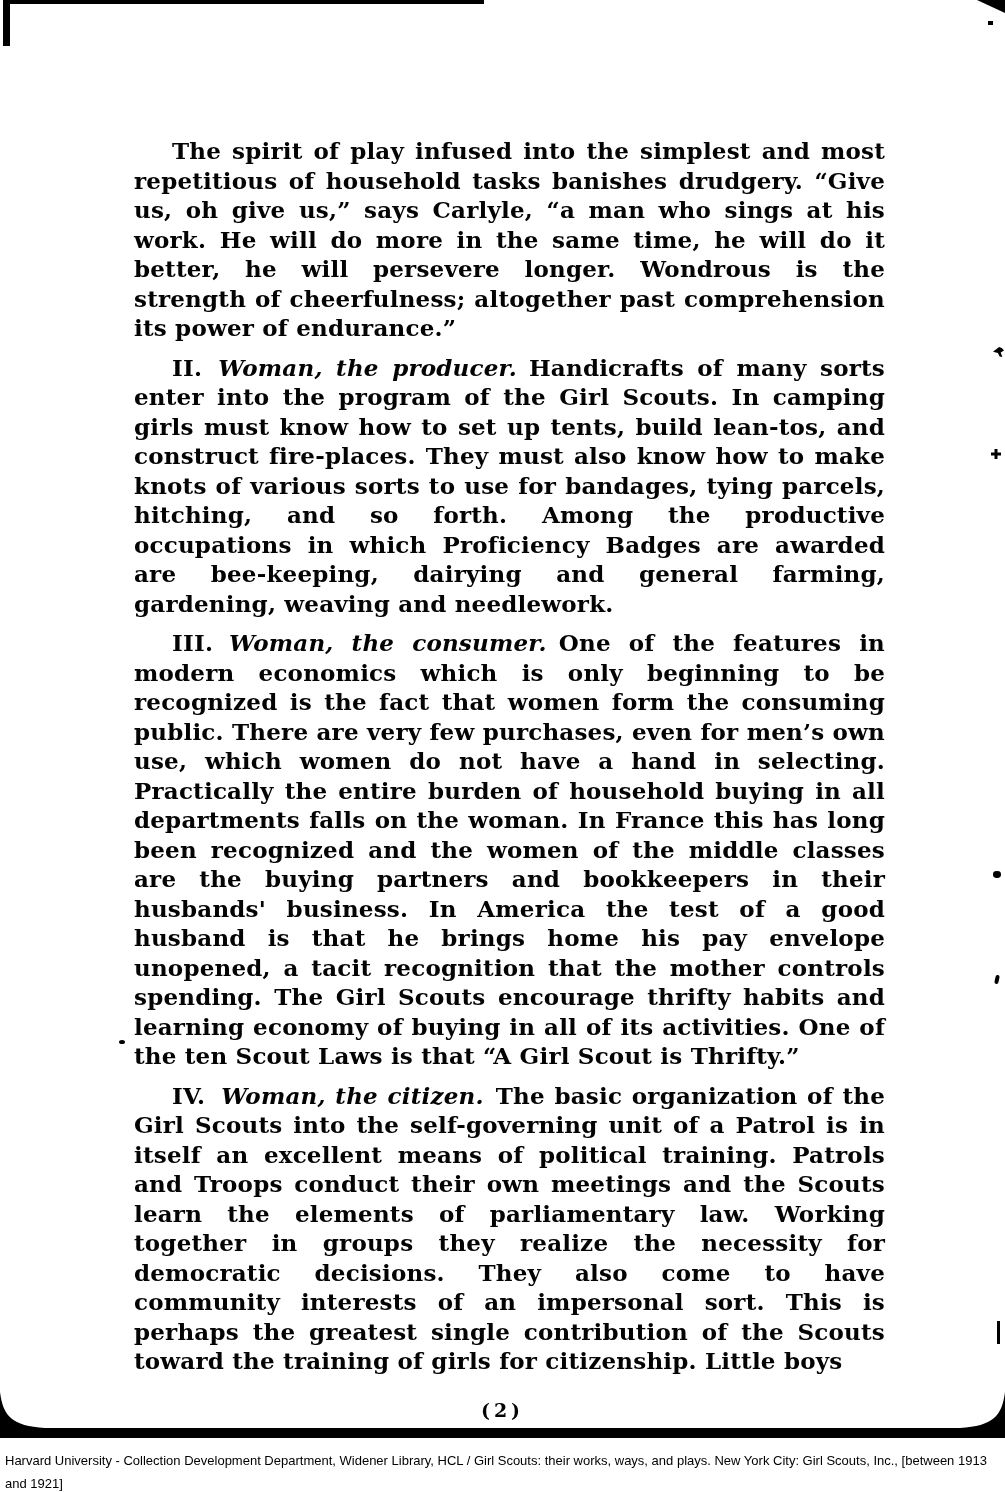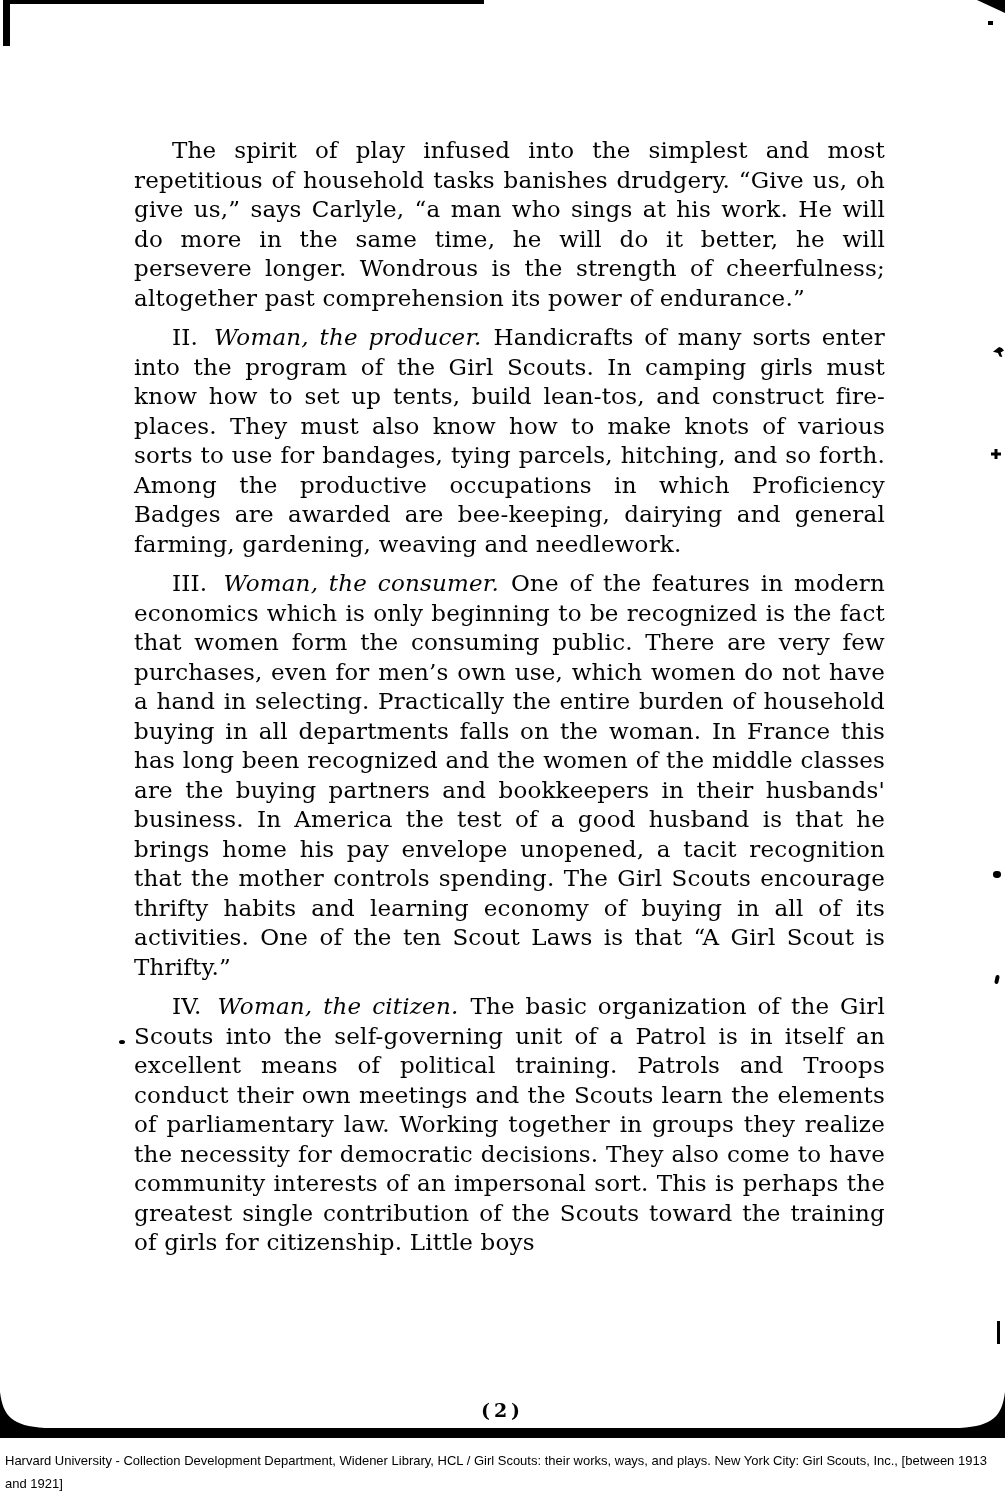--- a/index.html
+++ b/index.html
@@ -14,21 +14,21 @@
     background: #ffffff;
     overflow: hidden;
   }
   
   .text-block {
     position: absolute;
     left: 134px;
     top: 136px;
     width: 751px;
     font-family: "DejaVu Serif", serif;
-    font-weight: 400;
+    font-weight: 700;
     font-size: 23px;
     line-height: 29.5px;
     color: #030303;
     text-align: justify;
     letter-spacing: 0.2px;
   }
   .text-block p {
     margin: 0 0 10px 0;
     text-indent: 38px;
   }

